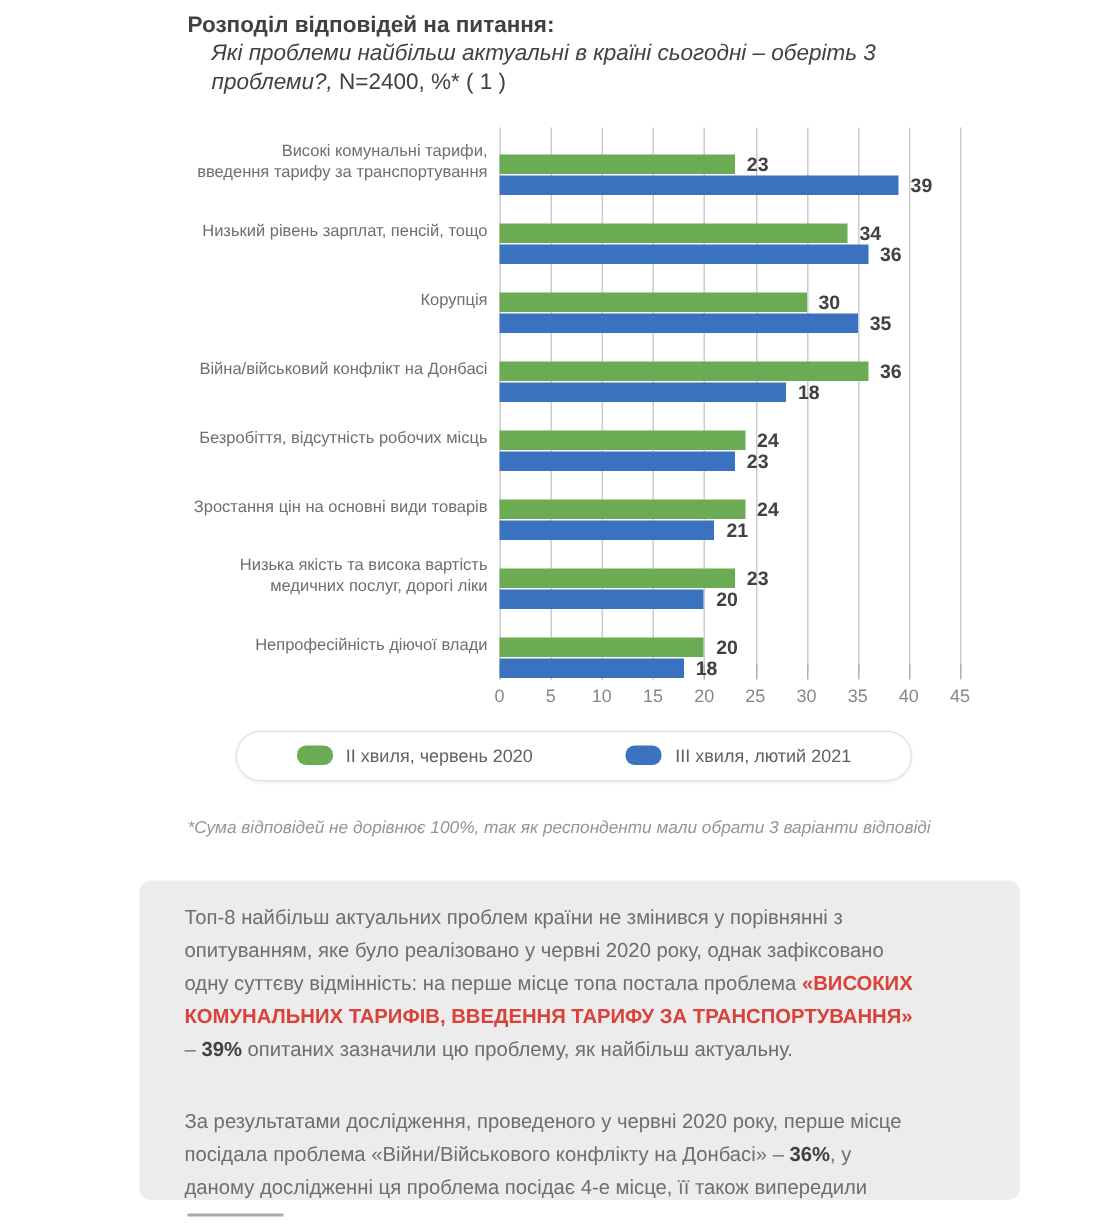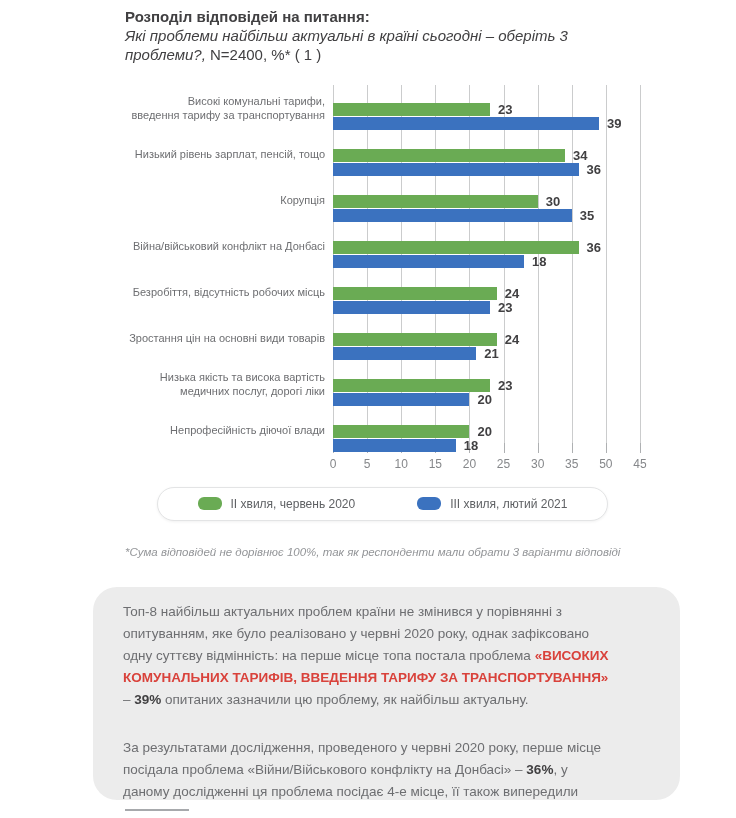--- a/index.html
+++ b/index.html
@@ -3,21 +3,21 @@
 <meta charset="utf-8">
 <style>
   html,body { margin:0; padding:0; }
   body {
     width:736px; height:818px; background:#ffffff; position:relative; overflow:hidden;
     font-family:"Liberation Sans", sans-serif;
     -webkit-font-smoothing:antialiased;
   }
   .title-block { position:absolute; left:125px; top:7px; width:510px; color:#414042; }
   .title   { font-weight:bold; font-size:15px; line-height:19px; }
-  .subtitle{ font-size:15px; line-height:19px; font-style:italic; }
+  .subtitle{ font-size:15px; line-height:19px; font-style:italic;margin-left:16px; }
   .subtitle .meta { font-style:normal; }
 
   
   .chart { position:absolute; left:125px; top:85px; width:515px; height:395px; }
   .grid-layer { position:absolute; left:208px; top:0; width:307px; height:363px; }
   .gridline { position:absolute; top:0; height:363px; width:1px; background:#cbcccd; }
   .tickmark { position:absolute; top:358px; height:10px; width:1px; background:#aeb0b2; }
   #plot-rows { position:absolute; left:0; top:0; width:515px; height:363px; display:flex; flex-direction:column; }
   .chart-row { flex:1 1 0; display:flex; align-items:center; }
   .row-label {
@@ -43,21 +43,21 @@
   }
   .legend-item { display:flex; align-items:flex-start; gap:9px; font-size:12px; color:#5f6164; }
   .legend-swatch { width:24px; height:13px; border-radius:6px; }
 
   
   .footnote { position:absolute; left:125px; top:546px; font-size:11.5px; font-style:italic; color:#939598; }
 
   
   .commentary {
     position:absolute; left:93px; top:587px; width:587px; height:213px;
-    background:#ececec; border-radius:24px; box-sizing:border-box;
+    background:#ececec; border-radius:8px; box-sizing:border-box;
     padding:14px 70px 0 30px; color:#6d6e71; font-size:13.5px; line-height:22px;
     overflow:hidden;
   }
   .commentary p { margin:0 0 26px 0; }
   .red-bold  { color:#d9423b; font-weight:bold; }
   .bold-dark { color:#414042; font-weight:bold; }
 
   .bottom-line { position:absolute; left:125px; top:809px; width:64px; height:2px; background:#a7a9ac; }
 </style>
 </head>
@@ -201,21 +201,21 @@
     </div>
   <div class="axis-row" id="axis-row">
       <div class="axis-label" style="left: 0%;">0</div>
       <div class="axis-label" style="left: 11.1111%;">5</div>
       <div class="axis-label" style="left: 22.2222%;">10</div>
       <div class="axis-label" style="left: 33.3333%;">15</div>
       <div class="axis-label" style="left: 44.4444%;">20</div>
       <div class="axis-label" style="left: 55.5556%;">25</div>
       <div class="axis-label" style="left: 66.6667%;">30</div>
       <div class="axis-label" style="left: 77.7778%;">35</div>
-      <div class="axis-label" style="left: 88.8889%;">50</div>
+      <div class="axis-label" style="left: 88.8889%;">40</div>
       <div class="axis-label" style="left: 100%;">45</div>
     </div>
 </div>
 
 <div class="legend-wrap">
   <div class="legend-pill">
     <div class="legend-item">
       <span class="legend-swatch" style="background: rgb(106, 171, 84);"></span>
       <span>ІІ хвиля, червень 2020</span>
     </div>

